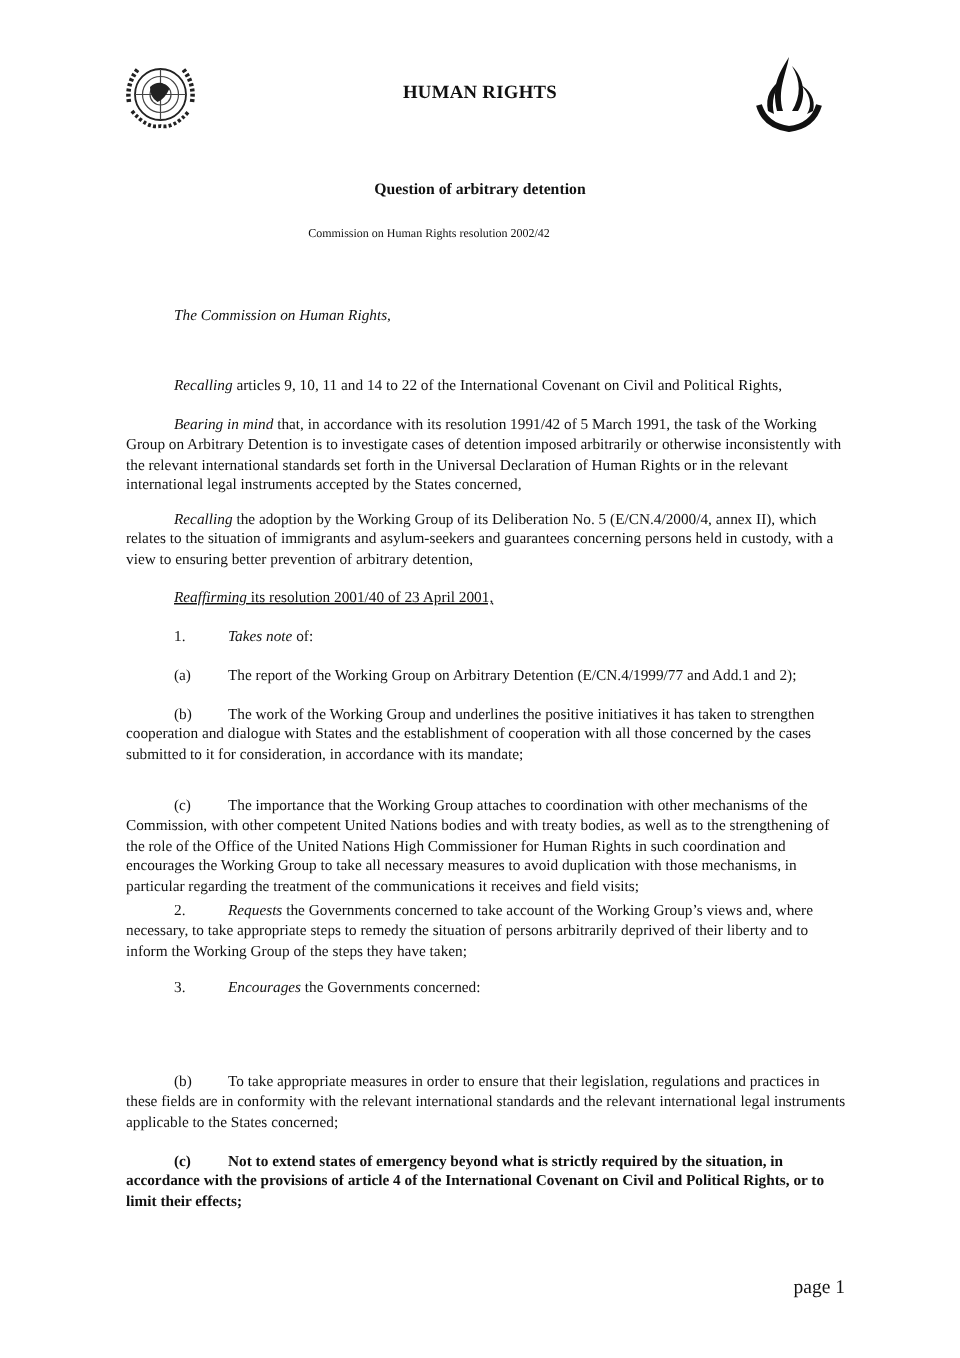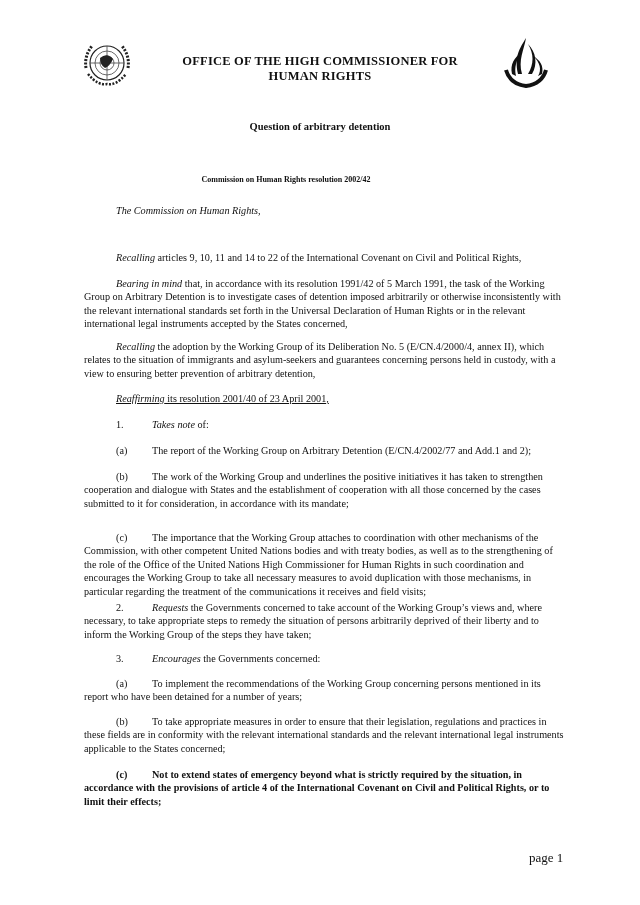--- a/index.html
+++ b/index.html
@@ -6,21 +6,21 @@
   body { width:640px; height:905px; position:relative; overflow:hidden;
          font-family:"Liberation Serif","DejaVu Serif",serif; color:#111; }
   .page { position:absolute; left:0; top:0; width:640px; height:905px; }
   .logo-un { position:absolute; left:80px; top:38px; width:54px; height:54px; }
   .logo-hr { position:absolute; left:500px; top:34px; width:52px; height:58px; }
   .office { position:absolute; left:150px; top:54px; width:340px; text-align:center;
             font-weight:bold; font-size:12.5px; line-height:15px; letter-spacing:0.2px; }
   .title { position:absolute; left:0; width:640px; top:121px; text-align:center;
            font-weight:bold; font-size:10.5px; }
   .subtitle { position:absolute; left:0; width:572px; top:151px; text-align:center;
-              font-weight:bold; font-size:8px;margin-top:24px; }
+              font-weight:normal; font-size:8px; }
   .para { position:absolute; left:84px; width:480px; font-size:10.2px; line-height:13.4px;
           text-align:left; }
   .indent { display:inline-block; width:32px; }
   .num { display:inline-block; width:36px; }
   .pagenum { position:absolute; left:529px; top:850px; font-size:13px; }
   i { font-style:italic; }
 </style>
 </head>
 <body>
 
@@ -31,21 +31,20 @@
     <circle cx="27" cy="25" r="12" fill="none" stroke="#444" stroke-width="0.8"></circle>
     <circle cx="27" cy="25" r="7" fill="none" stroke="#444" stroke-width="0.8"></circle>
     <line x1="27" y1="8" x2="27" y2="42" stroke="#444" stroke-width="0.8"></line>
     <line x1="10" y1="25" x2="44" y2="25" stroke="#444" stroke-width="0.8"></line>
     <path d="M20 20 Q27 14 33 21 Q30 28 25 30 Q20 27 20 20Z" fill="#222"></path>
     <path d="M6 30 Q4 18 12 8 M48 30 Q50 18 42 8" fill="none" stroke="#222" stroke-width="3" stroke-dasharray="2 1.5"></path>
     <path d="M8 36 Q18 48 27 46 Q36 48 46 36" fill="none" stroke="#222" stroke-width="2.5" stroke-dasharray="2 1.5"></path>
   </svg>
 
   <div class="office">
-    <div>OFFICE OF THE HIGH COMMISSIONER FOR</div>
     <div>HUMAN RIGHTS</div>
   </div>
 
   <svg class="logo-hr" viewBox="0 0 52 58">
     <path d="M26 4 C20 14 14 22 18 40 L22 40 C18 26 24 16 26 4Z" fill="#111"></path>
     <path d="M28 10 C34 20 34 30 28 40 L32 40 C38 30 36 18 28 10Z" fill="#111"></path>
     <path d="M22 18 C16 26 14 34 16 42 L12 40 C10 30 14 24 22 18Z" fill="#111"></path>
     <path d="M33 22 C40 28 42 36 38 42 L42 40 C44 32 40 26 33 22Z" fill="#111"></path>
     <path d="M6 36 Q10 50 26 52 Q42 50 46 36" fill="none" stroke="#111" stroke-width="4"></path>
   </svg>
@@ -72,42 +71,39 @@
 
   <div class="para" style="top:392px;text-decoration:underline;">
     <span class="indent"></span><i>Reaffirming</i><span> its resolution 2001/40 of 23 April 2001,</span>
   </div>
 
   <div class="para" style="top:418px;">
     <span class="indent"></span><span class="num">1.</span><i>Takes note</i><span> of:</span>
   </div>
 
   <div class="para" style="top:444px;">
-    <span class="indent"></span><span class="num">(a)</span><span>The report of the Working Group on Arbitrary Detention (E/CN.4/2002/77 and Add.1 and 2);</span>
+    <span class="indent"></span><span class="num">(a)</span><span>The report of the Working Group on Arbitrary Detention (E/CN.4/1999/77 and Add.1 and 2);</span>
   </div>
 
   <div class="para" style="top:470px;">
     <span class="indent"></span><span class="num">(b)</span><span>The work of the Working Group and underlines the positive initiatives it has taken to strengthen cooperation and dialogue with States and the establishment of cooperation with all those concerned by the cases submitted to it for consideration, in accordance with its mandate;</span>
   </div>
 
   <div class="para" style="top:515px;margin-top:16px;">
     <span class="indent"></span><span class="num">(c)</span><span>The importance that the Working Group attaches to coordination with other mechanisms of the Commission, with other competent United Nations bodies and with treaty bodies, as well as to the strengthening of the role of the Office of the United Nations High Commissioner for Human Rights in such coordination and encourages the Working Group to take all necessary measures to avoid duplication with those mechanisms, in particular regarding the treatment of the communications it receives and field visits;</span>
   </div>
 
   <div class="para" style="top:601px;">
     <span class="indent"></span><span class="num">2.</span><i>Requests</i><span> the Governments concerned to take account of the Working Group’s views and, where necessary, to take appropriate steps to remedy the situation of persons arbitrarily deprived of their liberty and to inform the Working Group of the steps they have taken;</span>
   </div>
 
   <div class="para" style="top:652px;">
     <span class="indent"></span><span class="num">3.</span><i>Encourages</i><span> the Governments concerned:</span>
   </div>
 
-  <div class="para" style="top:677px;">
-    <span class="indent"></span><span class="num">(a)</span><span>To implement the recommendations of the Working Group concerning persons mentioned in its report who have been detained for a number of years;</span>
-  </div>
 
   <div class="para" style="top:715px;">
     <span class="indent"></span><span class="num">(b)</span><span>To take appropriate measures in order to ensure that their legislation, regulations and practices in these fields are in conformity with the relevant international standards and the relevant international legal instruments applicable to the States concerned;</span>
   </div>
 
   <div class="para" style="top:768px;font-weight:bold;">
     <span class="indent"></span><span class="num">(c)</span><span>Not to extend states of emergency beyond what is strictly required by the situation, in accordance with the provisions of article 4 of the International Covenant on Civil and Political Rights, or to limit their effects;</span>
   </div>
 
   <div class="pagenum">page 1</div>

